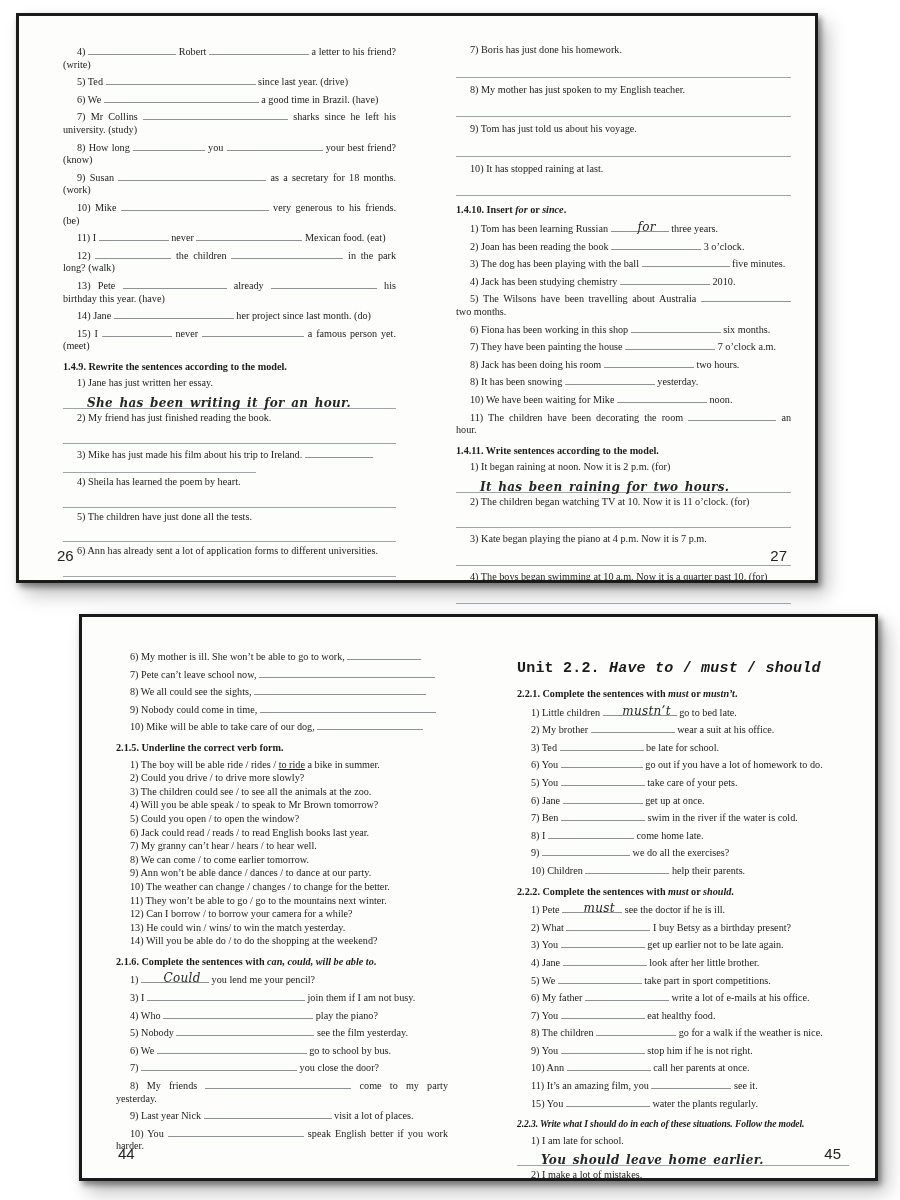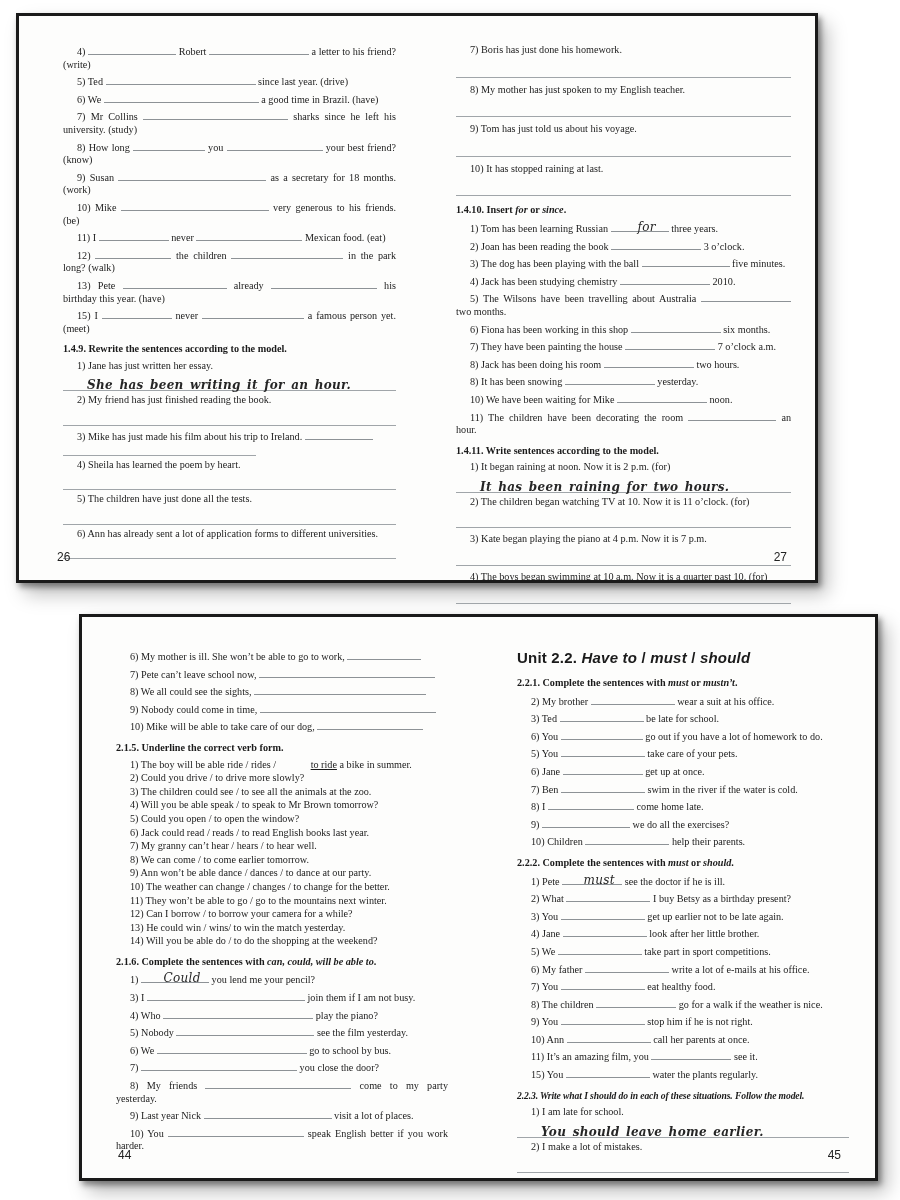--- a/index.html
+++ b/index.html
@@ -20,47 +20,47 @@
 
   .col { position:absolute; top:28px; }
   .col-26 { left:44px;  width:333px; }
   .col-27 { left:437px; width:335px; }
   .col-44 { left:34px;  top:32px; width:332px; }
   .col-45 { left:435px; top:32px; width:332px; }
 
   .pagenum {
     position:absolute; bottom:16px;
     font-family:"Liberation Sans", sans-serif;
-    font-size:12px; color:#222;
+    font-size:15px; color:#222;
   }
   .pn-left  { left:38px; }
   .pn-right-27 { right:28px; }
   .pn-left-44  { left:36px; }
   .pn-right-45 { right:34px; }
 
   
   .item {
     font-size:10.2px; line-height:12.6px; margin-bottom:3px;
     text-align:justify; text-indent:14px; color:#1b1b1b;
   }
   .item.tight { margin-bottom:1px; }
   .head {
     font-size:10.2px; line-height:12.6px; font-weight:bold;
     margin:8px 0 4px 0;
   }
   .head.fit { font-size:9.6px; letter-spacing:-0.1px;font-style:italic; }
   .head .it { font-style:italic; }
   .unit {
-    font-family:Liberation Sans, sans-serif;
+    font-family:Liberation Mono, monospace;
     font-weight:bold; font-size:15px; line-height:18px;
-    margin:0 0 10px 0; letter-spacing:0.2px;
+    margin:11px 0 10px 0; letter-spacing:0.2px;
   }
   .unit .it { font-style:italic; }
   .it { font-style:italic; }
-  .ul { text-decoration:underline;margin-left:32px; }
+  .ul { text-decoration:underline; }
 
   .blank {
     display:inline-block; height:10px; position:relative;
     border-bottom:1px solid #8d9296; vertical-align:baseline;
   }
   .hand {
     font-family:"DejaVu Serif", serif; font-style:italic;
     font-size:12px; color:#262626; word-spacing:2px; letter-spacing:0.3px;
   }
   .blank .hand {
@@ -84,20 +84,21 @@
       <div class="item"><span>4) </span><span class="blank" style="width: 88px;"></span><span> Robert </span><span class="blank" style="width: 100px;"></span><span> a letter to his friend? (write)</span></div>
       <div class="item"><span>5) Ted </span><span class="blank" style="width: 150px;"></span><span> since last year. (drive)</span></div>
       <div class="item"><span>6) We </span><span class="blank" style="width: 155px;"></span><span> a good time in Brazil. (have)</span></div>
       <div class="item"><span>7) Mr Collins </span><span class="blank" style="width: 145px;"></span><span> sharks since he left his university. (study)</span></div>
       <div class="item"><span>8) How long </span><span class="blank" style="width: 72px;"></span><span> you </span><span class="blank" style="width: 96px;"></span><span> your best friend? (know)</span></div>
       <div class="item"><span>9) Susan </span><span class="blank" style="width: 148px;"></span><span> as a secretary for 18 months. (work)</span></div>
       <div class="item"><span>10) Mike </span><span class="blank" style="width: 148px;"></span><span> very generous to his friends. (be)</span></div>
       <div class="item"><span>11) I </span><span class="blank" style="width: 70px;"></span><span> never </span><span class="blank" style="width: 106px;"></span><span> Mexican food. (eat)</span></div>
       <div class="item"><span>12) </span><span class="blank" style="width: 76px;"></span><span> the children </span><span class="blank" style="width: 112px;"></span><span> in the park long? (walk)</span></div>
       <div class="item"><span>13) Pete </span><span class="blank" style="width: 104px;"></span><span> already </span><span class="blank" style="width: 106px;"></span><span> his birthday this year. (have)</span></div>
+      <div class="item"><span>14) Jane </span><span class="blank" style="width: 120px;"></span><span> her project since last month. (do)</span></div>
       <div class="item"><span>15) I </span><span class="blank" style="width: 70px;"></span><span> never </span><span class="blank" style="width: 102px;"></span><span> a famous person yet. (meet)</span></div>
       <div class="head"><span>1.4.9. Rewrite the sentences according to the model.</span></div>
       <div class="item"><span>1) Jane has just written her essay.</span></div>
       <div class="handline"><span class="hand">She has been writing it for an hour.</span></div>
       <div class="item"><span>2) My friend has just finished reading the book.</span></div>
       <div class="rline"></div>
       <div class="item"><span>3) Mike has just made his film about his trip to Ireland. </span><span class="blank" style="width: 68px;"></span></div>
       <div class="rline" style="width: 58%; height: 8px;"></div>
       <div class="item"><span>4) Sheila has learned the poem by heart.</span></div>
       <div class="rline"></div>
@@ -170,20 +171,21 @@
       <div class="item"><span>5) Nobody </span><span class="blank" style="width: 138px;"></span><span> see the film yesterday.</span></div>
       <div class="item"><span>6) We </span><span class="blank" style="width: 150px;"></span><span> go to school by bus.</span></div>
       <div class="item"><span>7) </span><span class="blank" style="width: 156px;"></span><span> you close the door?</span></div>
       <div class="item"><span>8) My friends </span><span class="blank" style="width: 146px;"></span><span> come to my party yesterday.</span></div>
       <div class="item"><span>9) Last year Nick </span><span class="blank" style="width: 128px;"></span><span> visit a lot of places.</span></div>
       <div class="item"><span>10) You </span><span class="blank" style="width: 136px;"></span><span> speak English better if you work harder.</span></div>
     </div>
   <div class="col col-45">
       <div class="unit"><span>Unit 2.2. </span><span class="it">Have to</span><span> / </span><span class="it">must</span><span> / </span><span class="it">should</span></div>
       <div class="head"><span>2.2.1. Complete the sentences with </span><span class="it">must</span><span> or </span><span class="it">mustn’t</span><span>.</span></div>
+      <div class="item"><span>1) Little children </span><span class="blank" style="width: 74px;"><span class="hand">mustn’t</span></span><span> go to bed late.</span></div>
       <div class="item"><span>2) My brother </span><span class="blank" style="width: 84px;"></span><span> wear a suit at his office.</span></div>
       <div class="item"><span>3) Ted </span><span class="blank" style="width: 84px;"></span><span> be late for school.</span></div>
       <div class="item"><span>6) You </span><span class="blank" style="width: 82px;"></span><span> go out if you have a lot of homework to do.</span></div>
       <div class="item"><span>5) You </span><span class="blank" style="width: 84px;"></span><span> take care of your pets.</span></div>
       <div class="item"><span>6) Jane </span><span class="blank" style="width: 80px;"></span><span> get up at once.</span></div>
       <div class="item"><span>7) Ben </span><span class="blank" style="width: 84px;"></span><span> swim in the river if the water is cold.</span></div>
       <div class="item"><span>8) I </span><span class="blank" style="width: 86px;"></span><span> come home late.</span></div>
       <div class="item"><span>9) </span><span class="blank" style="width: 88px;"></span><span> we do all the exercises?</span></div>
       <div class="item"><span>10) Children </span><span class="blank" style="width: 84px;"></span><span> help their parents.</span></div>
       <div class="head"><span>2.2.2. Complete the sentences with </span><span class="it">must</span><span> or </span><span class="it">should</span><span>.</span></div>

